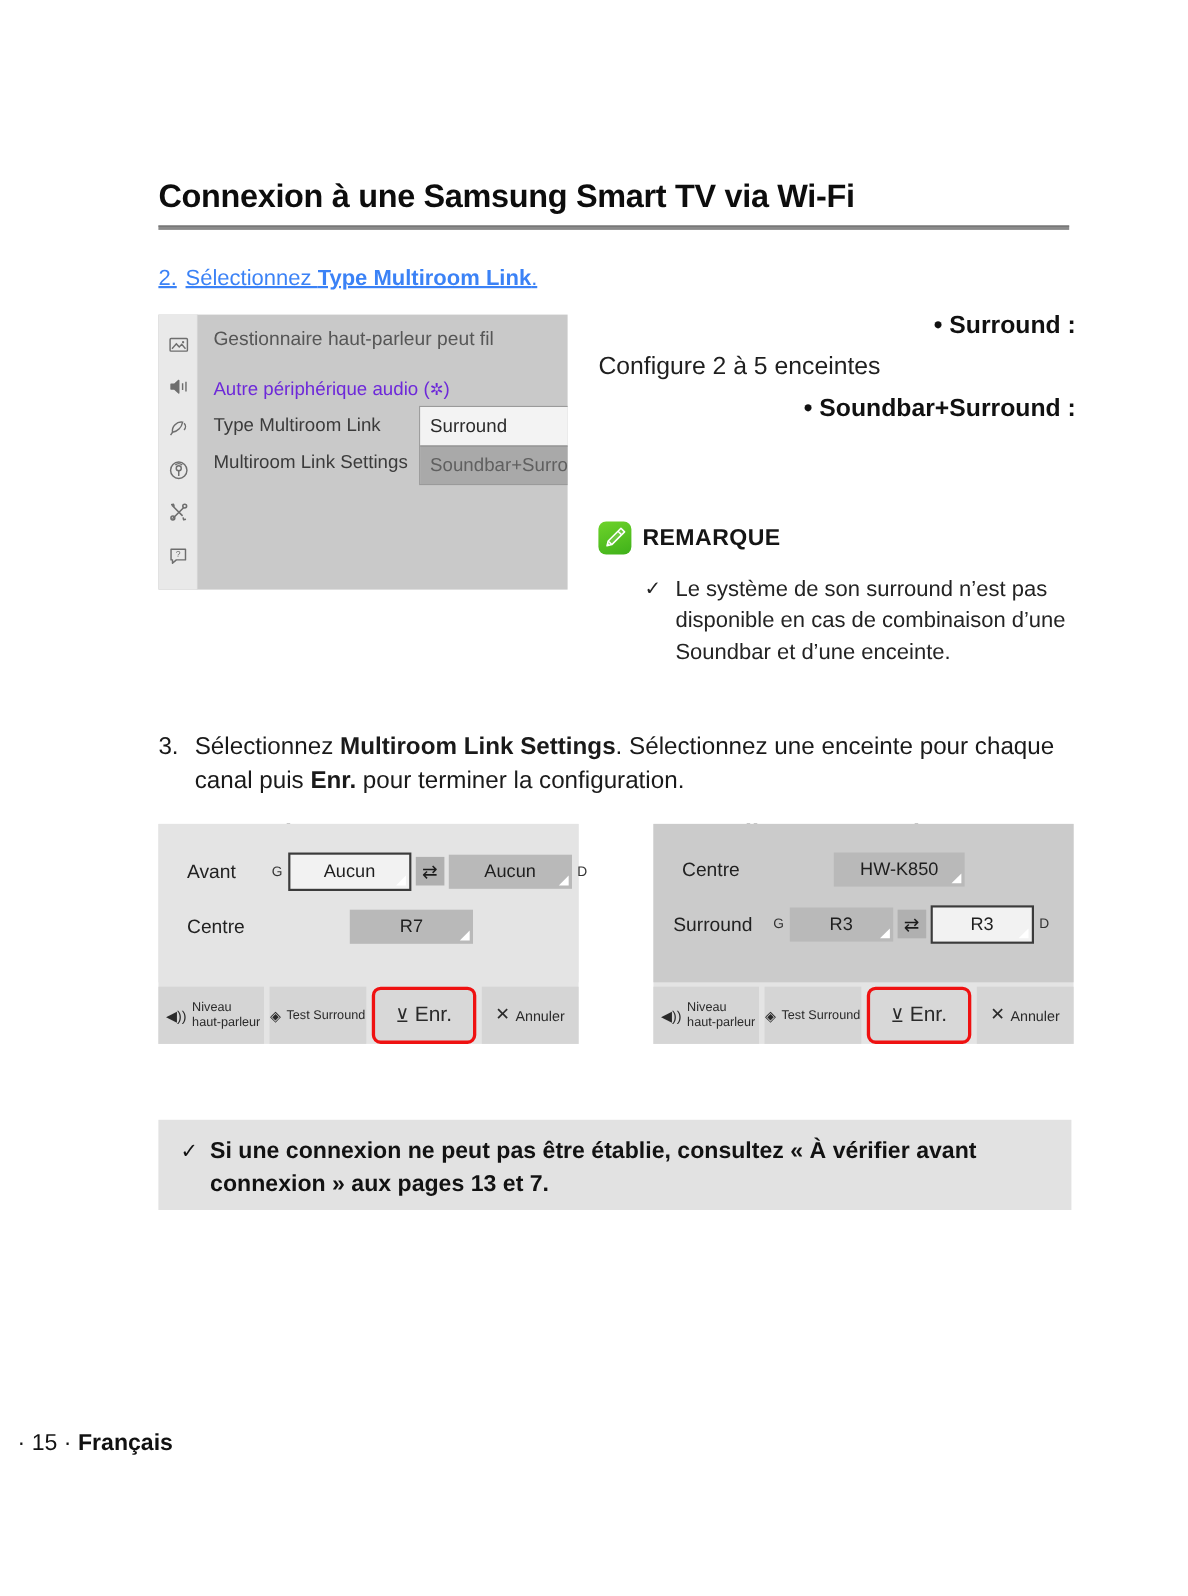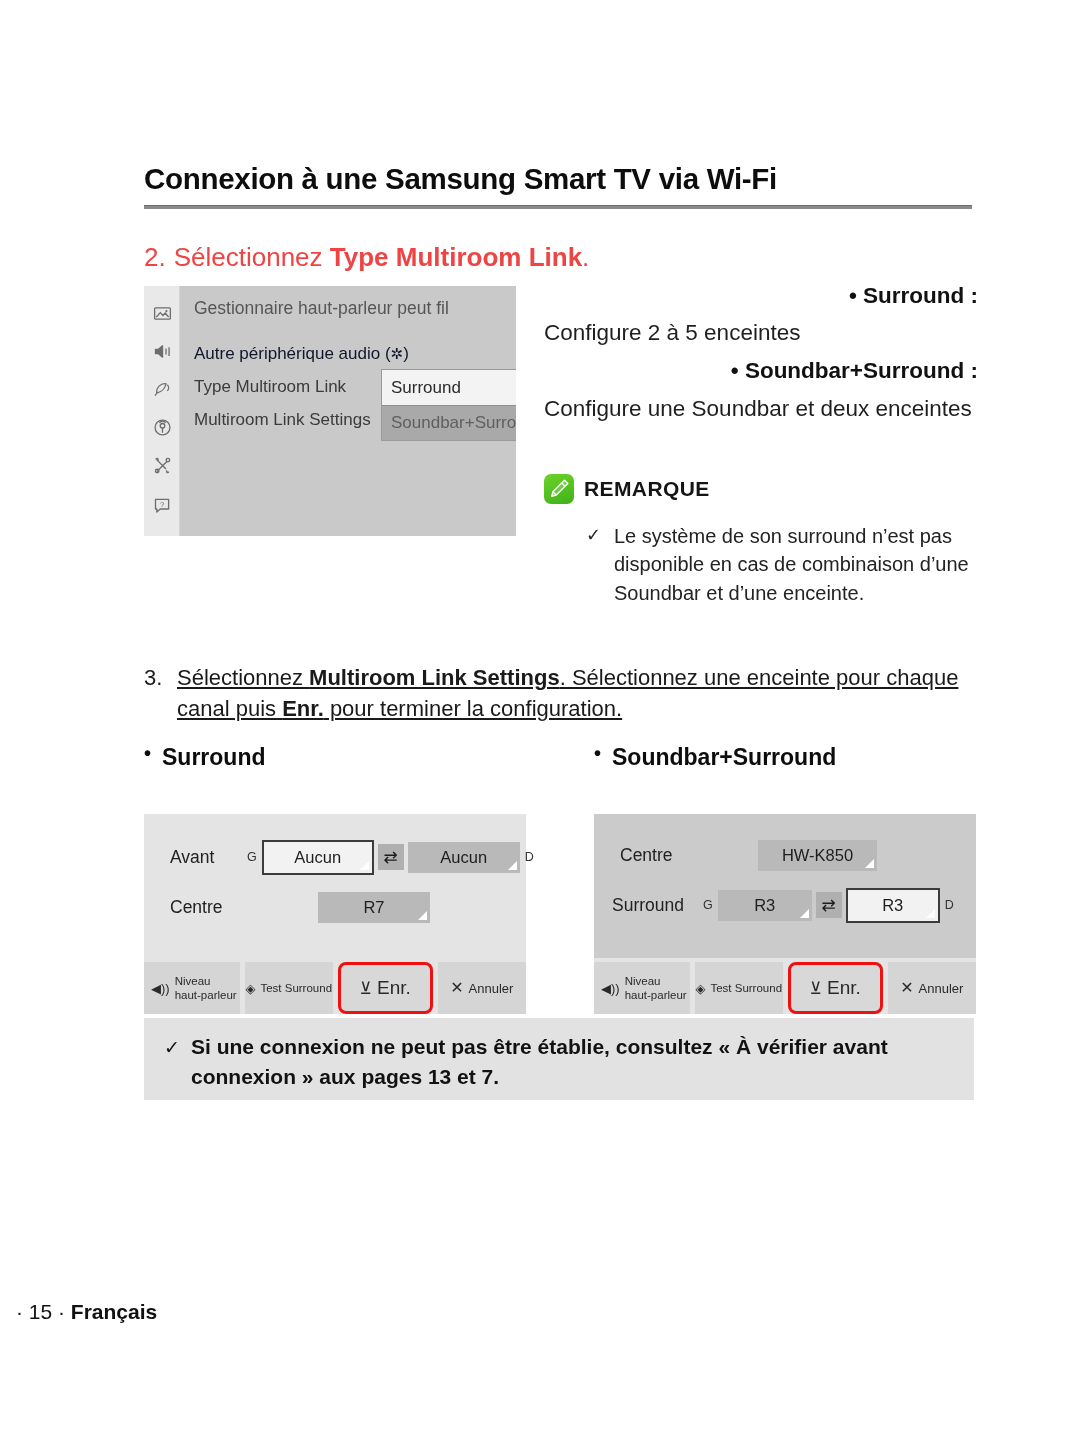--- a/index.html
+++ b/index.html
@@ -38,23 +38,24 @@
     height: 4px;
     background: #8a8a8a;
     border-top: 1px solid #6d6d6d;
   }
 
   
   .step2 {
     position: absolute;
     left: 128px;
     top: 242px;
-    font-size: 26px;
-    color: #ef4444;
-    white-space: nowrap;
+    font-size: 20px;
+    color: #3b82f6;
+    white-space: nowrap;
+    text-decoration: underline;
   }
   .step2 .num { margin-right: 8px; }
   .step2 b { font-weight: bold; }
 
   
   .tv-menu {
     position: absolute;
     left: 128px;
     top: 286px;
     width: 372px;
@@ -91,21 +92,21 @@
     color: #565656;
     white-space: nowrap;
   }
   .menu-row {
     position: absolute;
     left: 14px;
     font-size: 17px;
     color: #3b3b3b;
     white-space: nowrap;
   }
-  .menu-row.dim { color: #0f172a; }
+  .menu-row.dim { color: #6d28d9; }
   .bt-glyph { font-size: 15px; }
 
   .dropdown {
     position: absolute;
     left: 201px;
     top: 83px;
     width: 168px;
     border: 1px solid #9a9a9a;
     z-index: 5;
   }
@@ -210,21 +211,21 @@
     top: 662px;
     width: 840px;
     font-size: 22px;
     line-height: 1.42;
     color: #1a1a1a;
   }
   .step3 .num {
     position: absolute;
     left: 0; top: 0;
   }
-  .step3 .body { display:block; padding-left: 33px; text-decoration: underline; }
+  .step3 .body { display:block; padding-left: 33px; }
   .step3 b { font-weight: bold; }
 
   
   .sub-head {
     position: absolute;
     top: 744px;
     font-size: 23px;
     font-weight: bold;
     color: #0d0d0d;
     padding-left: 18px;
@@ -235,21 +236,21 @@
     position: absolute;
     left: 0; top: -2px;
     font-size: 20px;
   }
   .sub-head.left { left: 128px; }
   .sub-head.right { left: 578px; }
 
   
   .cfg {
     position: absolute;
-    top: 814px;
+    top: 749px;
     width: 382px;
     height: 200px;
     background: #e4e4e4;
   }
   .cfg.left  { left: 128px; }
   .cfg.right { left: 578px; }
 
   .cfg-stage {
     position: absolute;
     left: 0; top: 0;
@@ -465,21 +466,20 @@
     <div class="bullet-line">
       <span>• Surround :</span>
     </div>
     <div class="gap-1"></div>
     <div class="sub">Configure 2 à 5 enceintes</div>
     <div class="gap-2"></div>
     <div class="bullet-line">
       <span>• Soundbar+Surround :</span>
     </div>
     <div class="gap-1"></div>
-    <div class="sub">Configure une Soundbar et deux enceintes</div>
   </div>
 
   <style>
     .desc .bullet-line { padding-left: 0; }
     .desc .bullet-line::before { content: ""; }
   </style>
 
   <div class="remarque-head">
     <div class="remarque-icon">
       <svg viewBox="0 0 24 24" fill="none" stroke="#ffffff" stroke-width="1.4" stroke-linejoin="round">

